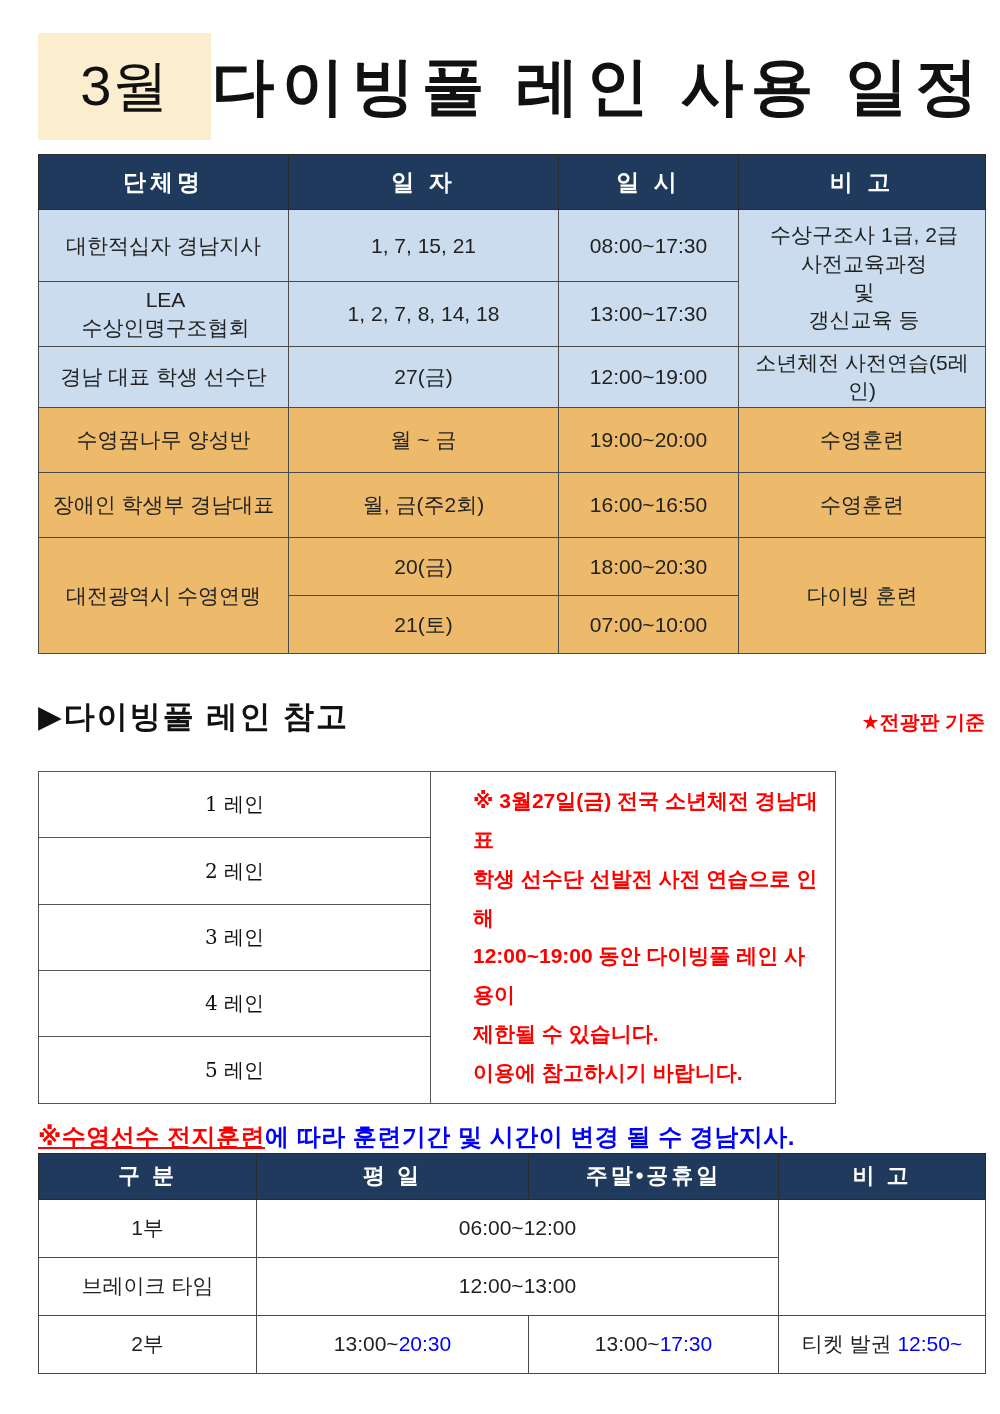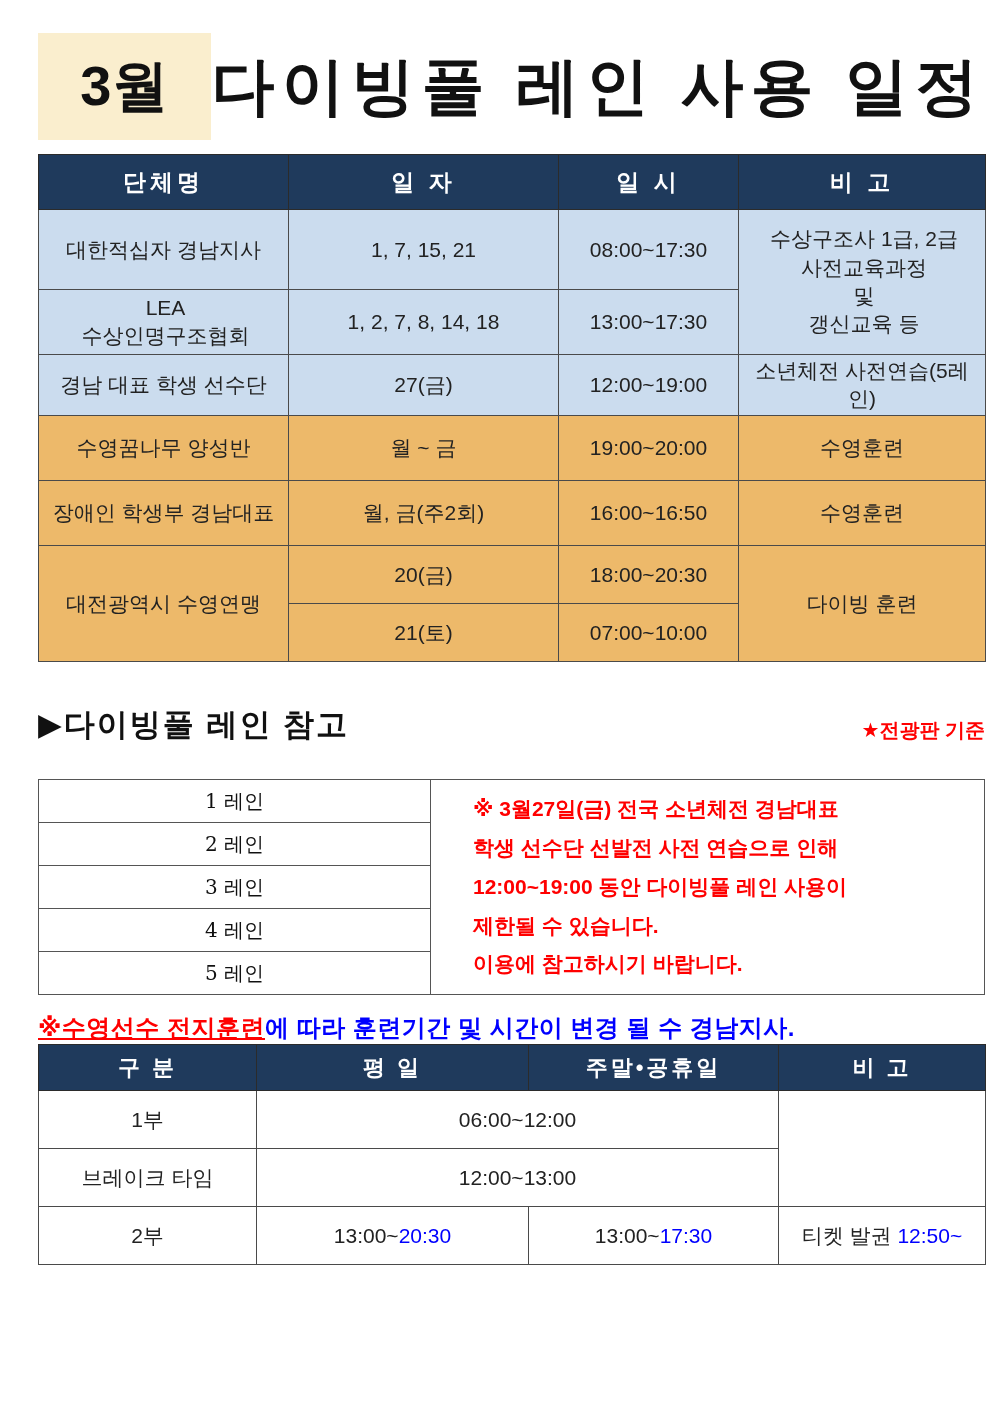--- a/index.html
+++ b/index.html
@@ -20,54 +20,54 @@
     color:var(--ink);
     position:relative;
   }
   .page{padding:33px 15px 0 38px;width:1000px;}
 
   
   .titlebar{display:flex;align-items:stretch;height:107px;margin-bottom:14px;width:947px;}
   .month-box{
     width:176px;background:var(--cream);
     display:flex;align-items:center;justify-content:center;
-    font-size:56px;font-weight:700;letter-spacing:1px;color:#111;
+    font-size:56px;font-weight:400;letter-spacing:1px;color:#111;
   }
   .main-title{
     flex:1;display:flex;align-items:center;justify-content:center;
     font-size:63px;font-weight:800;letter-spacing:7px;color:#111;white-space:nowrap;
   }
 
   
   table{border-collapse:collapse;table-layout:fixed;width:947px;}
   td,th{border:1.5px solid var(--grid);text-align:center;vertical-align:middle;padding:2px 4px;}
   .sched th{
     background:var(--navy);color:#ffffff;font-size:23px;font-weight:700;
     letter-spacing:4px;height:55px;border-color:#2b2b2b;
   }
   .sched td{font-size:21px;color:#222;}
   .bg-blue{background:var(--lightblue);}
   .bg-orange{background:var(--orange);}
   .prewrap{white-space:pre-line;line-height:1.35;padding-left:8px;}
   .t-red{color:var(--red);}
   .t-blue{color:var(--blue);}
 
-  .r1{height:80px;} .r2{height:65px;} .r3{height:46px;}
+  .r1{height:72px;} .r2{height:65px;} .r3{height:46px;}
   .r4{height:65px;} .r5{height:65px;margin-top:25px;} .r6{height:58px;} .r7{height:58px;}
 
   
   .section-head{
     width:947px;display:flex;align-items:flex-end;justify-content:space-between;
     margin-top:42px;margin-bottom:2px;
   }
   .section-title{font-size:31px;font-weight:700;letter-spacing:2px;color:#111;}
   .board-badge{font-size:20px;font-weight:800;color:var(--red);padding-bottom:2px;}
 
   
-  .lane-table{width:947px;margin-top:33px;}
+  .lane-table{width:798px;margin-top:33px;}
   .lane-table td{border:1.5px solid #555;}
   .lane-cell{
     width:392px;height:42px;font-size:20px;
     font-family:"DejaVu Serif","Liberation Serif",serif;
     background:#fff;color:#111;
   }
   .lane-note-cell{
     background:#fff;text-align:left;vertical-align:middle;
     padding:10px 10px 10px 42px;
     font-size:21px;font-weight:700;color:var(--red);

